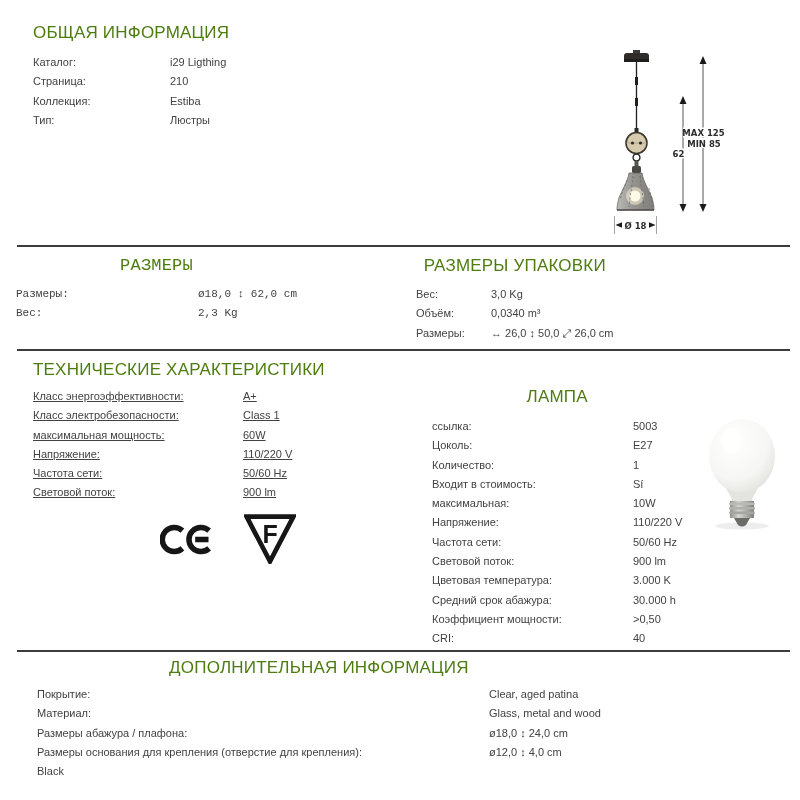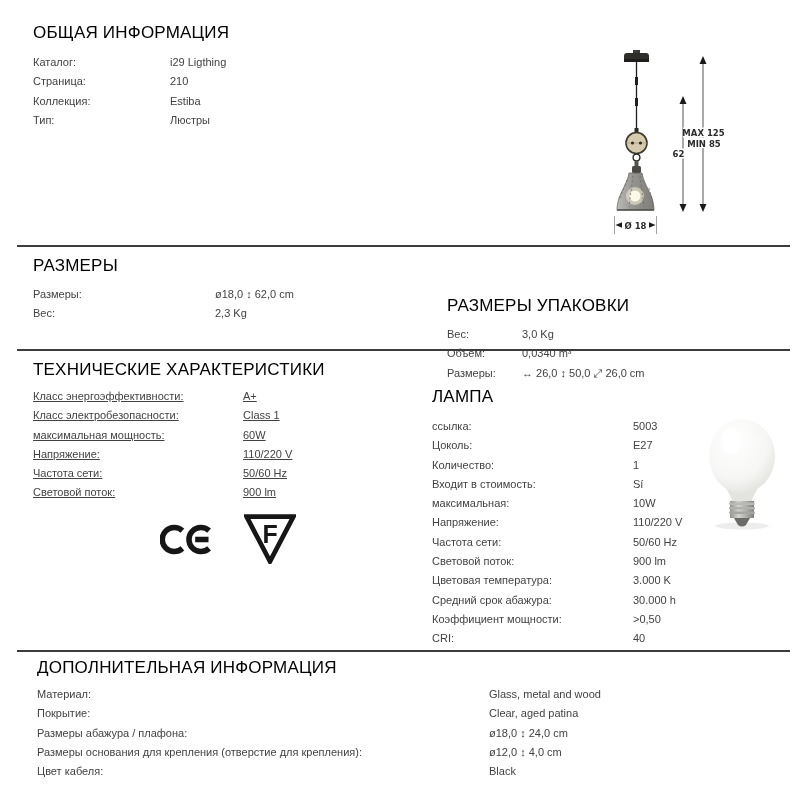--- a/index.html
+++ b/index.html
@@ -2,37 +2,37 @@
 <html><head>
 <meta charset="utf-8">
 <style>
   html,body{margin:0;padding:0;background:#ffffff;}
   #page{
     position:relative;width:800px;height:800px;background:#ffffff;overflow:hidden;
     font-family:"Liberation Sans","DejaVu Sans",sans-serif;color:#424242;
   }
   .sec{position:absolute;}
   .sec h2{
-    margin:0;font-size:17px;line-height:22px;font-weight:400;color:#000000;
-    letter-spacing:.2px;white-space:nowrap;
+    margin:0;font-size:17px;line-height:22px;font-weight:400;color:#4d7c0f;
+    letter-spacing:.2px;white-space:nowrap;text-align:center;
   }
   .rows{margin-top:9px;}
   .row{display:flex;font-size:11px;line-height:19.3px;white-space:nowrap;}
   .row .lbl{flex:0 0 auto;}
   .row .val{flex:0 0 auto;}
   #sec-general .lbl{width:137px;}
   #sec-dimensions .lbl{width:182px;}
   #sec-packaging .lbl{width:75px;}
   #sec-technical .lbl{width:210px;}
   #sec-lamp .lbl{width:201px;}
   #sec-additional .lbl{width:452px;}
   #sec-general{left:33px;top:22px;}
-  #sec-dimensions{left:33px;top:255px;}
+  #sec-dimensions{left:16px;top:255px;font-family:Liberation Mono, monospace;}
   #sec-dimensions .rows{margin-top:8px;}
-  #sec-packaging{left:447px;top:255px;margin-top:40px;}
+  #sec-packaging{left:416px;top:255px;}
   #sec-packaging .rows{margin-top:8px;}
   #sec-technical{left:33px;top:359px;}
   #sec-technical .rows{margin-top:6px;text-decoration:underline;}
   #sec-lamp{left:432px;top:386px;}
   #sec-additional{left:37px;top:657px;}
   #sec-additional .rows{margin-top:6px;}
   .divider{position:absolute;left:17px;width:773px;height:2px;background:#3c3c3c;}
   #divider-1{top:245px;}
   #divider-2{top:349px;}
   #divider-3{top:650px;}
@@ -296,35 +296,34 @@
     <rect x="27" y="96.5" width="26" height="2.4" rx="1.2" fill="#a5a5a1"></rect>
     <path d="M32 103 L48 103 L44 110 Q40 113 36 110 Z" fill="#6b6b67"></path>
   </svg>
 
   <div class="divider" id="divider-3"></div>
 
   <div class="sec" id="sec-additional">
     <h2>ДОПОЛНИТЕЛЬНАЯ ИНФОРМАЦИЯ</h2>
     <div class="rows">
       <div class="row">
+        <span class="lbl">Покрытие:</span>
+        <span class="val">Clear, aged patina</span>
+      </div>
+      <div class="row">
         <span class="lbl">Материал:</span>
         <span class="val">Glass, metal and wood</span>
       </div>
       <div class="row">
-        <span class="lbl">Покрытие:</span>
-        <span class="val">Clear, aged patina</span>
-      </div>
-      <div class="row">
         <span class="lbl">Размеры абажура / плафона:</span>
         <span class="val">ø18,0 ↕ 24,0 cm</span>
       </div>
       <div class="row">
         <span class="lbl">Размеры основания для крепления (отверстие для крепления):</span>
         <span class="val">ø12,0 ↕ 4,0 cm</span>
       </div>
       <div class="row">
-        <span class="lbl">Цвет кабеля:</span>
         <span class="val">Black</span>
       </div>
     </div>
   </div>
 
 </div>
 
 </body></html>

